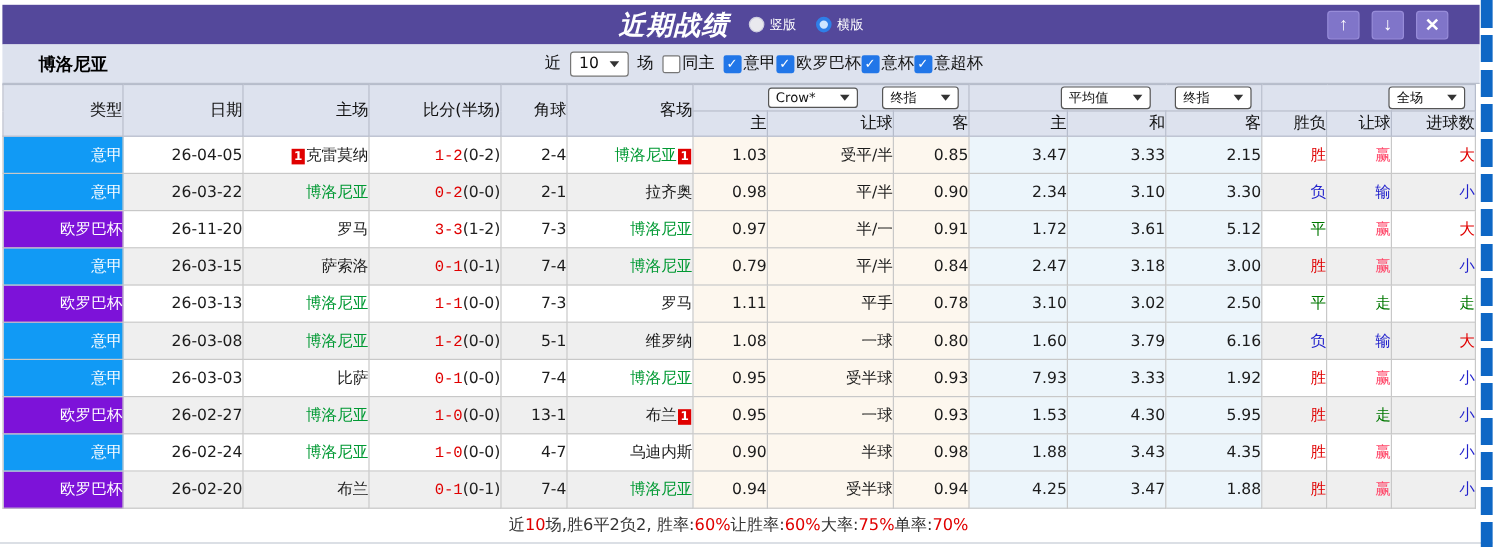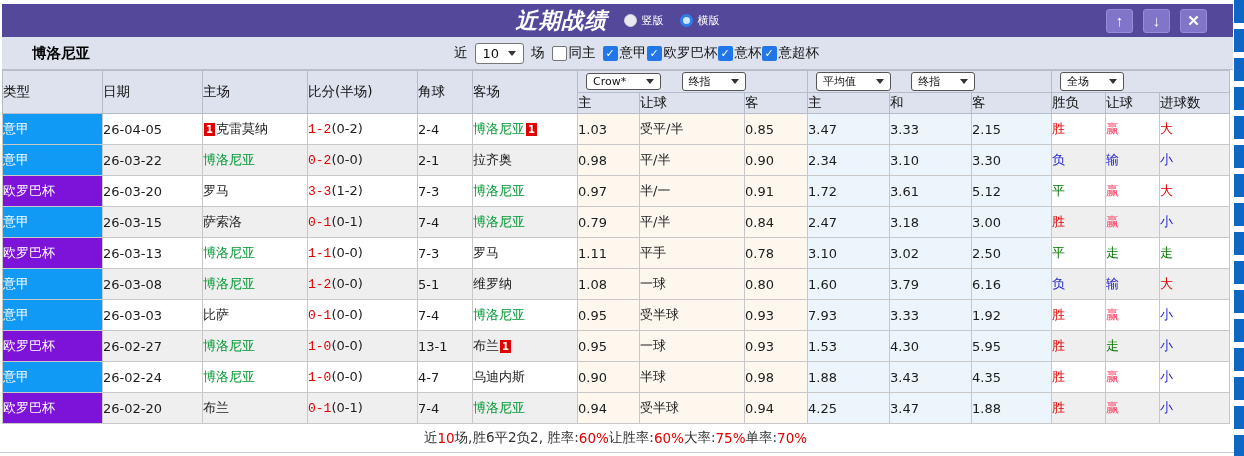--- a/index.html
+++ b/index.html
@@ -35,21 +35,21 @@
          border-top:5px solid #333; display:inline-block; }
   .cbl { display:inline-flex; align-items:center; gap:2px; cursor:pointer; }
   .cb { width:15px; height:15px; border-radius:2px; display:inline-flex;
         align-items:center; justify-content:center; font-size:11px; }
   .cb.on  { background:#2176e8; color:#fff; }
   .cb.on::after { content:"✓"; font-weight:bold; }
   .cb.off { background:#fff; border:1px solid #767676; }
 
   
   table { border-collapse:collapse; table-layout:fixed; width:1227px;
-          text-align:left; font-size:13px; color:#1c1c1c; }
+          text-align:right; font-size:13px; color:#1c1c1c; }
   thead th { background:#dde2ee; border:1px solid #b6bccb; font-weight:normal;
              font-size:13.5px; color:#111; height:21px; padding:0; }
   thead tr.grp th { height:22px; }
   .hsel { display:inline-flex; align-items:center; gap:20px; background:#fff;
           border:1px solid #555; border-radius:3px; padding:1px 6px; font-size:11px;
           margin:0 8px; cursor:pointer; }
   tbody td { border:1px solid #c8c8c8; height:31px; background:#fff; padding:0; }
   tr.alt td { background:#efefef; }
   td.col-asia { background:#fdf7ee !important; }
   td.col-euro { background:#ecf5fb !important; }
@@ -231,21 +231,21 @@
     <td class="col-asia">0.90</td>
     <td class="col-euro">2.34</td>
     <td class="col-euro">3.10</td>
     <td class="col-euro">3.30</td>
     <td class="c-blue">负</td>
     <td class="c-blue">输</td>
     <td class="c-blue">小</td>
   </tr>
           <tr>
     <td class="cell-league europa">欧罗巴杯</td>
-    <td>26-03-20</td>
+    <td>26-11-20</td>
     <td><span>罗马</span></td>
     <td><span class="s-main">3-3</span><span class="s-half">(1-2)</span></td>
     <td>7-3</td>
     <td><span class="tgreen">博洛尼亚</span></td>
     <td class="col-asia">0.97</td>
     <td class="col-asia">半/一</td>
     <td class="col-asia">0.91</td>
     <td class="col-euro">1.72</td>
     <td class="col-euro">3.61</td>
     <td class="col-euro">5.12</td>

